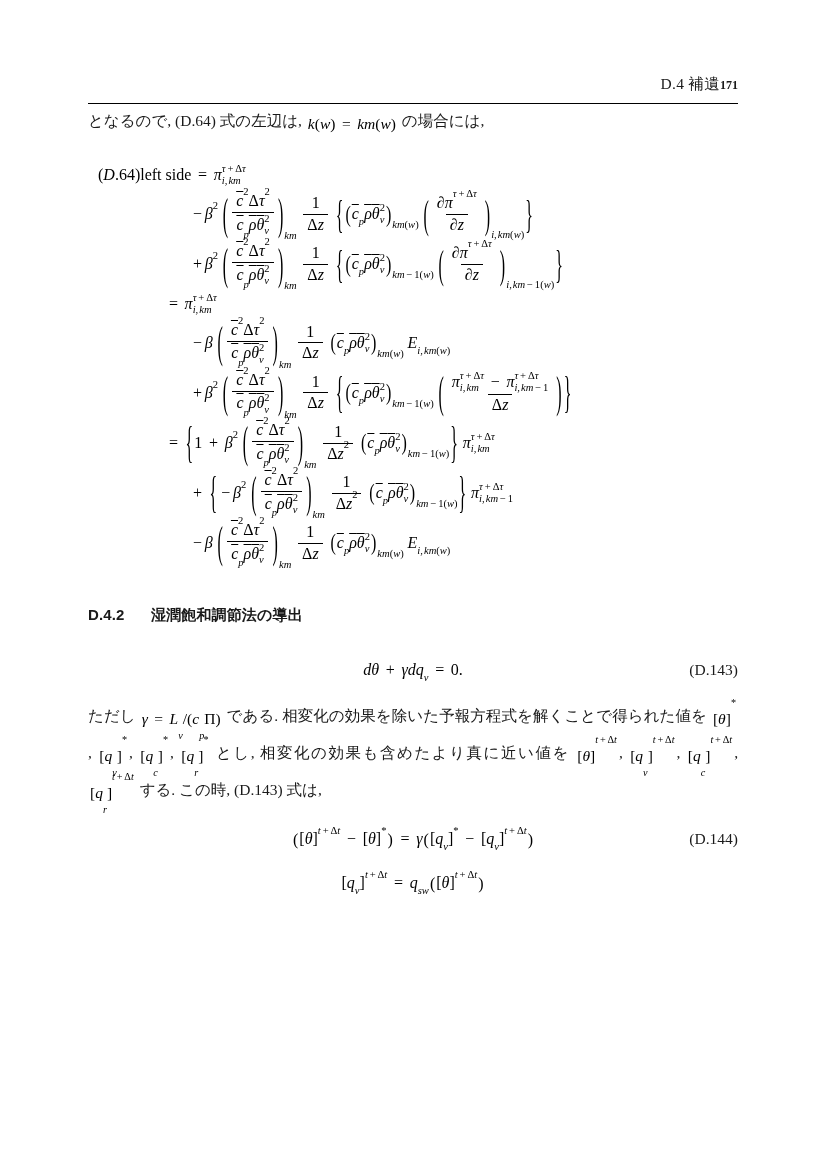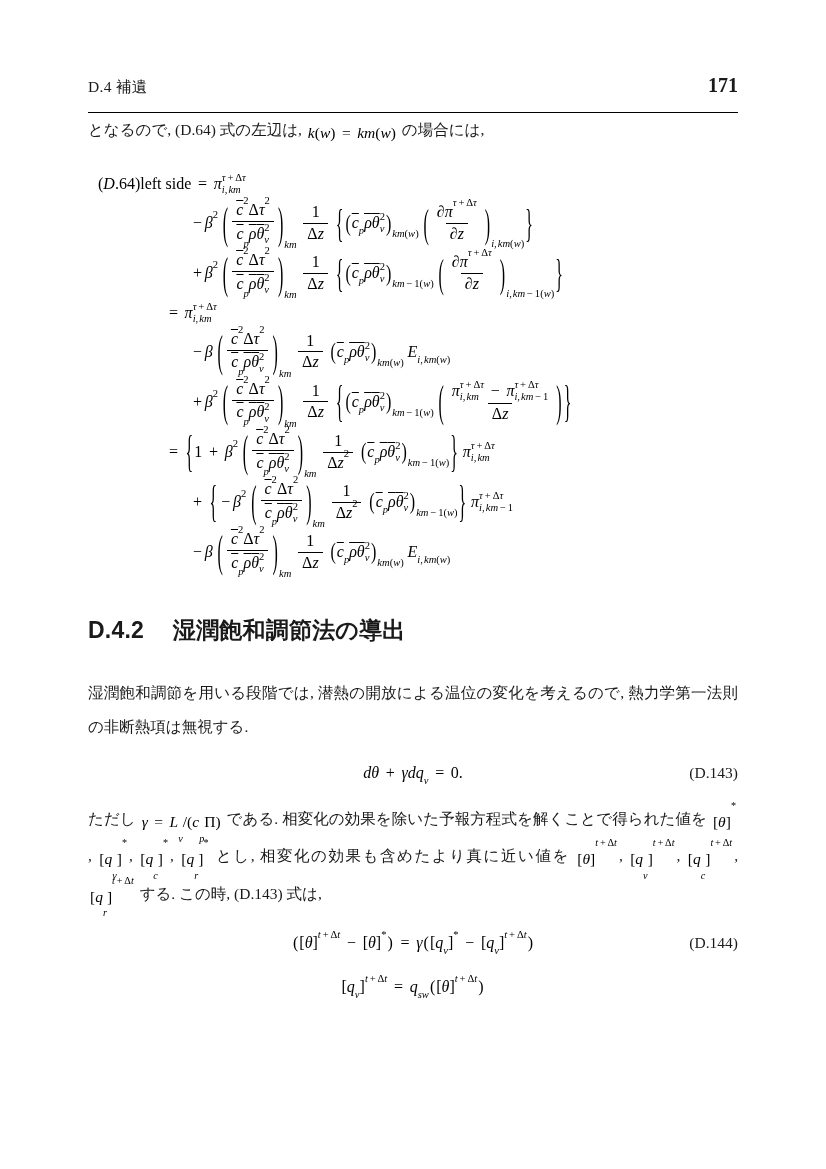--- a/index.html
+++ b/index.html
@@ -2,33 +2,33 @@
 <html><head>
 <meta charset="utf-8">
 <title>D.4 補遺 — 171</title>
 <style>
   html,body{margin:0;padding:0;background:#ffffff;}
   body{width:826px;height:1169px;overflow:hidden;}
   .page{box-sizing:border-box;width:826px;height:1169px;padding:74px 88px 0 88px;
         font-family:"Liberation Serif","DejaVu Serif",serif;color:#1a1a1a;position:relative;}
 
   
-  .pghead{display:flex;justify-content:space-between;align-items:baseline;
-          border-bottom:1px solid #000;padding-bottom:14px;font-family:Liberation Serif, serif;}
+  .pghead{display:flex;justify-content:flex-end;align-items:baseline;
+          border-bottom:1px solid #000;padding-bottom:8px;font-family:Liberation Serif, serif;}
   .pghead .sec{font-size:15.5px;letter-spacing:.02em;}
-  .pghead .pno{font-size:20px;font-weight:bold;}
+  .pghead .pno{font-size:12px;font-weight:bold;}
 
   
   .para{font-size:15.5px;line-height:2.2;text-align:justify;margin:0;}
   .p-intro{}
   .p-body{margin-top:4px;}
 
   
   .sechead{font-family:"Liberation Sans","DejaVu Sans",sans-serif;font-weight:bold;
-           font-size:23px;margin:40px 0 30px 0;letter-spacing:.01em;}
+           font-size:15px;margin:40px 0 30px 0;letter-spacing:.01em;}
   .sechead .num{margin-right:22px;}
 
   
   .deriv{margin-top:22px;font-size:16px;}
   .eqline{display:flex;align-items:center;margin:4px 0;white-space:nowrap;}
   .eqline.a-label{margin-left:10px;}
   .eqline.a-rel{margin-left:78px;}
   .eqline.a-op{margin-left:102px;}
 
   
@@ -122,21 +122,20 @@
           <span class="mrow"><span class="ms op">−</span><span class="ms it">β</span><span class="msp"></span><span class="mss"><span class="mgrp"><span class="mdelim" style="transform: scaleY(2.724);">(</span><span class="mrow"><span class="mfrac"><span class="fnum"><span class="mrow"><span class="mss"><span class="mbar"><span class="mrow"><span class="ms it">c</span></span></span><span class="mscr up"><span class="msup"><span class="mrow"><span class="ms">2</span></span></span></span></span><span class="ms">Δ</span><span class="mss"><span class="ms it">τ</span><span class="mscr up"><span class="msup"><span class="mrow"><span class="ms">2</span></span></span></span></span></span></span><span class="fden"><span class="mrow"><span class="mss"><span class="mbar"><span class="mrow"><span class="ms it">c</span></span></span><span class="mscr dn"><span class="msub"><span class="mrow"><span class="ms it">p</span></span></span></span></span><span class="mbar"><span class="mrow"><span class="ms it">ρ</span></span></span><span class="mss"><span class="mbar"><span class="mrow"><span class="ms it">θ</span></span></span><span class="mscr both"><span class="msup"><span class="mrow"><span class="ms">2</span></span></span><span class="msub"><span class="mrow"><span class="ms it">v</span></span></span></span></span></span></span></span></span><span class="mdelim" style="transform: scaleY(2.724);">)</span></span><span class="mscr dn"><span class="msub"><span class="mrow"><span class="ms it">k</span><span class="ms it">m</span></span></span></span></span><span class="msp"></span><span class="mfrac"><span class="fnum"><span class="mrow"><span class="ms">1</span></span></span><span class="fden"><span class="mrow"><span class="ms">Δ</span><span class="ms it">z</span></span></span></span><span class="msp"></span><span class="mss"><span class="mgrp"><span class="mdelim" style="transform: scaleY(1.435);">(</span><span class="mrow"><span class="mss"><span class="mbar"><span class="mrow"><span class="ms it">c</span></span></span><span class="mscr dn"><span class="msub"><span class="mrow"><span class="ms it">p</span></span></span></span></span><span class="mbar"><span class="mrow"><span class="ms it">ρ</span></span></span><span class="mss"><span class="mbar"><span class="mrow"><span class="ms it">θ</span></span></span><span class="mscr both"><span class="msup"><span class="mrow"><span class="ms">2</span></span></span><span class="msub"><span class="mrow"><span class="ms it">v</span></span></span></span></span></span><span class="mdelim" style="transform: scaleY(1.435);">)</span></span><span class="mscr dn"><span class="msub"><span class="mrow"><span class="ms it">k</span><span class="ms it">m</span><span class="ms">(</span><span class="ms it">w</span><span class="ms">)</span></span></span></span></span><span class="msp"></span><span class="mss"><span class="ms it">E</span><span class="mscr dn"><span class="msub"><span class="mrow"><span class="ms it">i</span><span class="ms cm">,</span><span class="ms it">k</span><span class="ms it">m</span><span class="ms">(</span><span class="ms it">w</span><span class="ms">)</span></span></span></span></span></span>
         </span>
       </div>
     </div>
 
   <h2 class="sechead">
     <span class="num">D.4.2</span>
     <span class="ttl">湿潤飽和調節法の導出</span>
   </h2>
 
-  <p class="para p-body">湿潤飽和調節を用いる段階では, 潜熱の開放による温位の変化を考えるので, 熱力学第一法則の非断熱項は無視する.</p>
 
   <div class="eqnum">
     <span class="math">
         <span class="mrow"><span class="ms it">d</span><span class="ms it">θ</span><span class="msp"></span><span class="ms op">+</span><span class="msp"></span><span class="ms it">γ</span><span class="ms it">d</span><span class="mss"><span class="ms it">q</span><span class="mscr dn"><span class="msub"><span class="mrow"><span class="ms it">v</span></span></span></span></span><span class="msp"></span><span class="ms op">=</span><span class="msp"></span><span class="ms">0</span><span class="ms">.</span></span>
       </span>
     <span class="eqtag">(D.143)</span>
   </div>
 
   <p class="para p-body">ただし <span class="math inline">
         <span class="mrow"><span class="ms it">γ</span><span class="msp"></span><span class="ms op">=</span><span class="msp"></span><span class="mss"><span class="ms it">L</span><span class="mscr dn"><span class="msub"><span class="mrow"><span class="ms it">v</span></span></span></span></span><span class="ms">/</span><span class="ms">(</span><span class="mss"><span class="ms it">c</span><span class="mscr dn"><span class="msub"><span class="mrow"><span class="ms it">p</span></span></span></span></span><span class="ms">Π</span><span class="ms">)</span></span>

